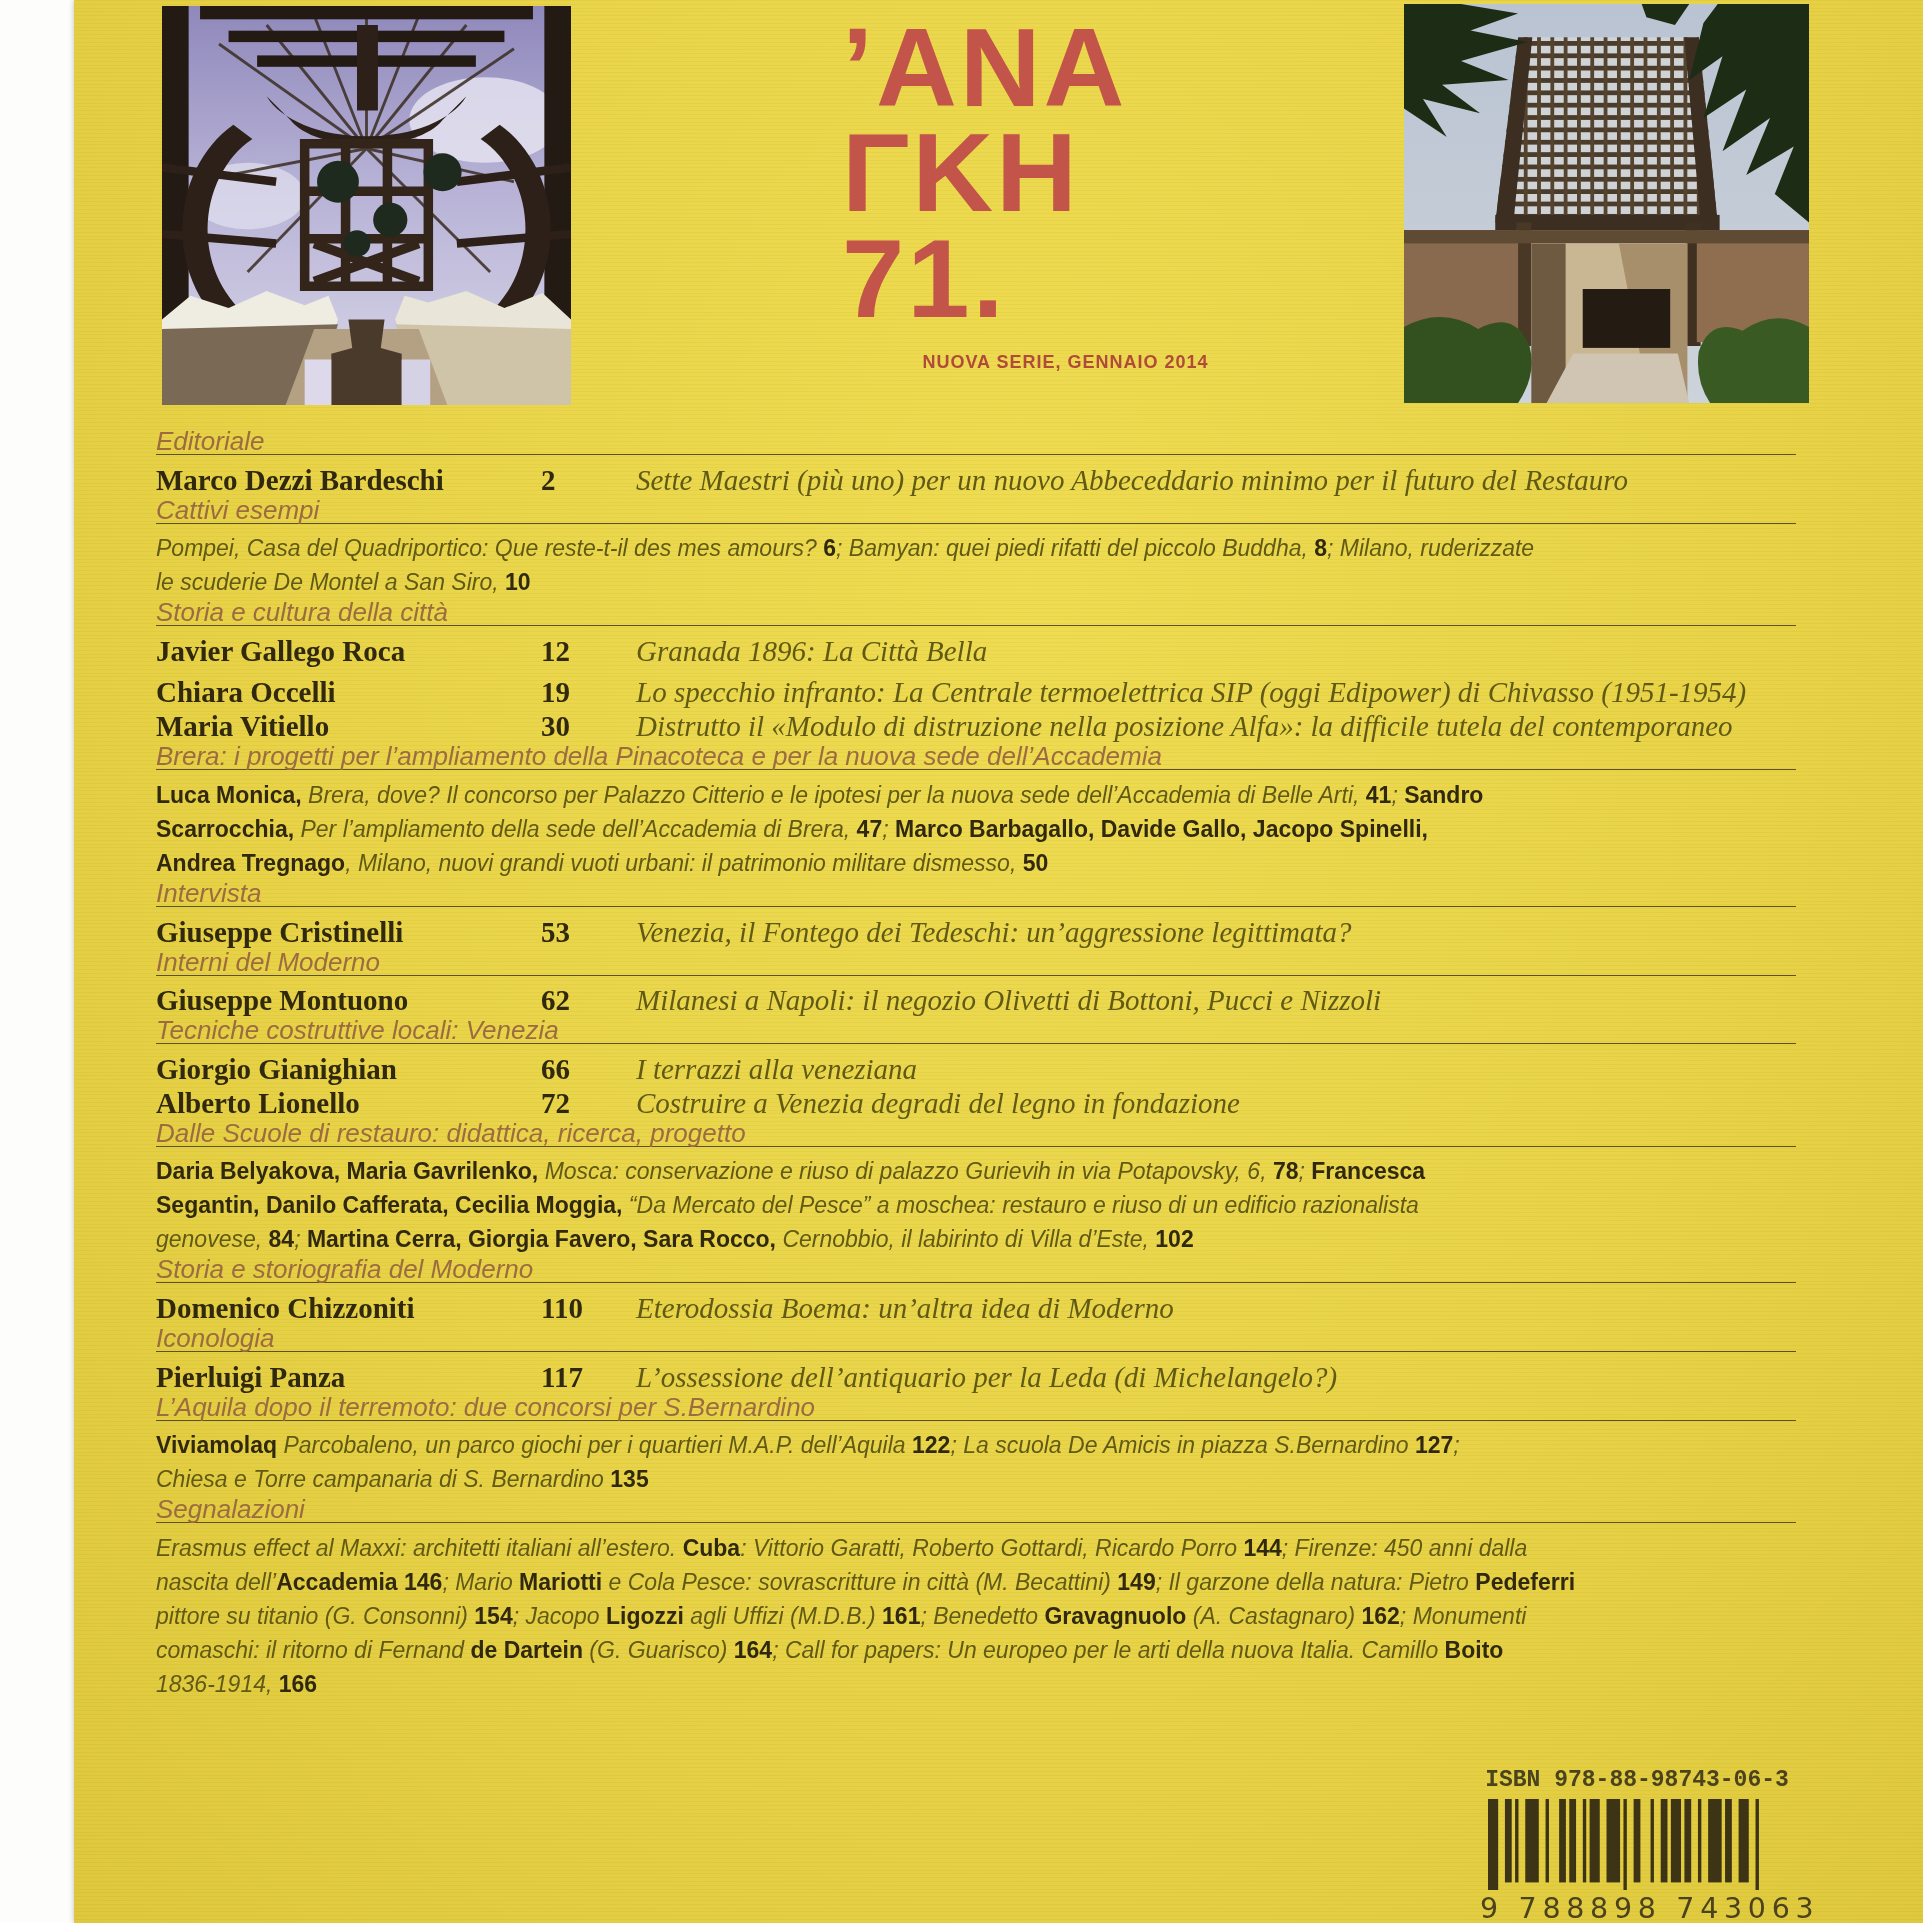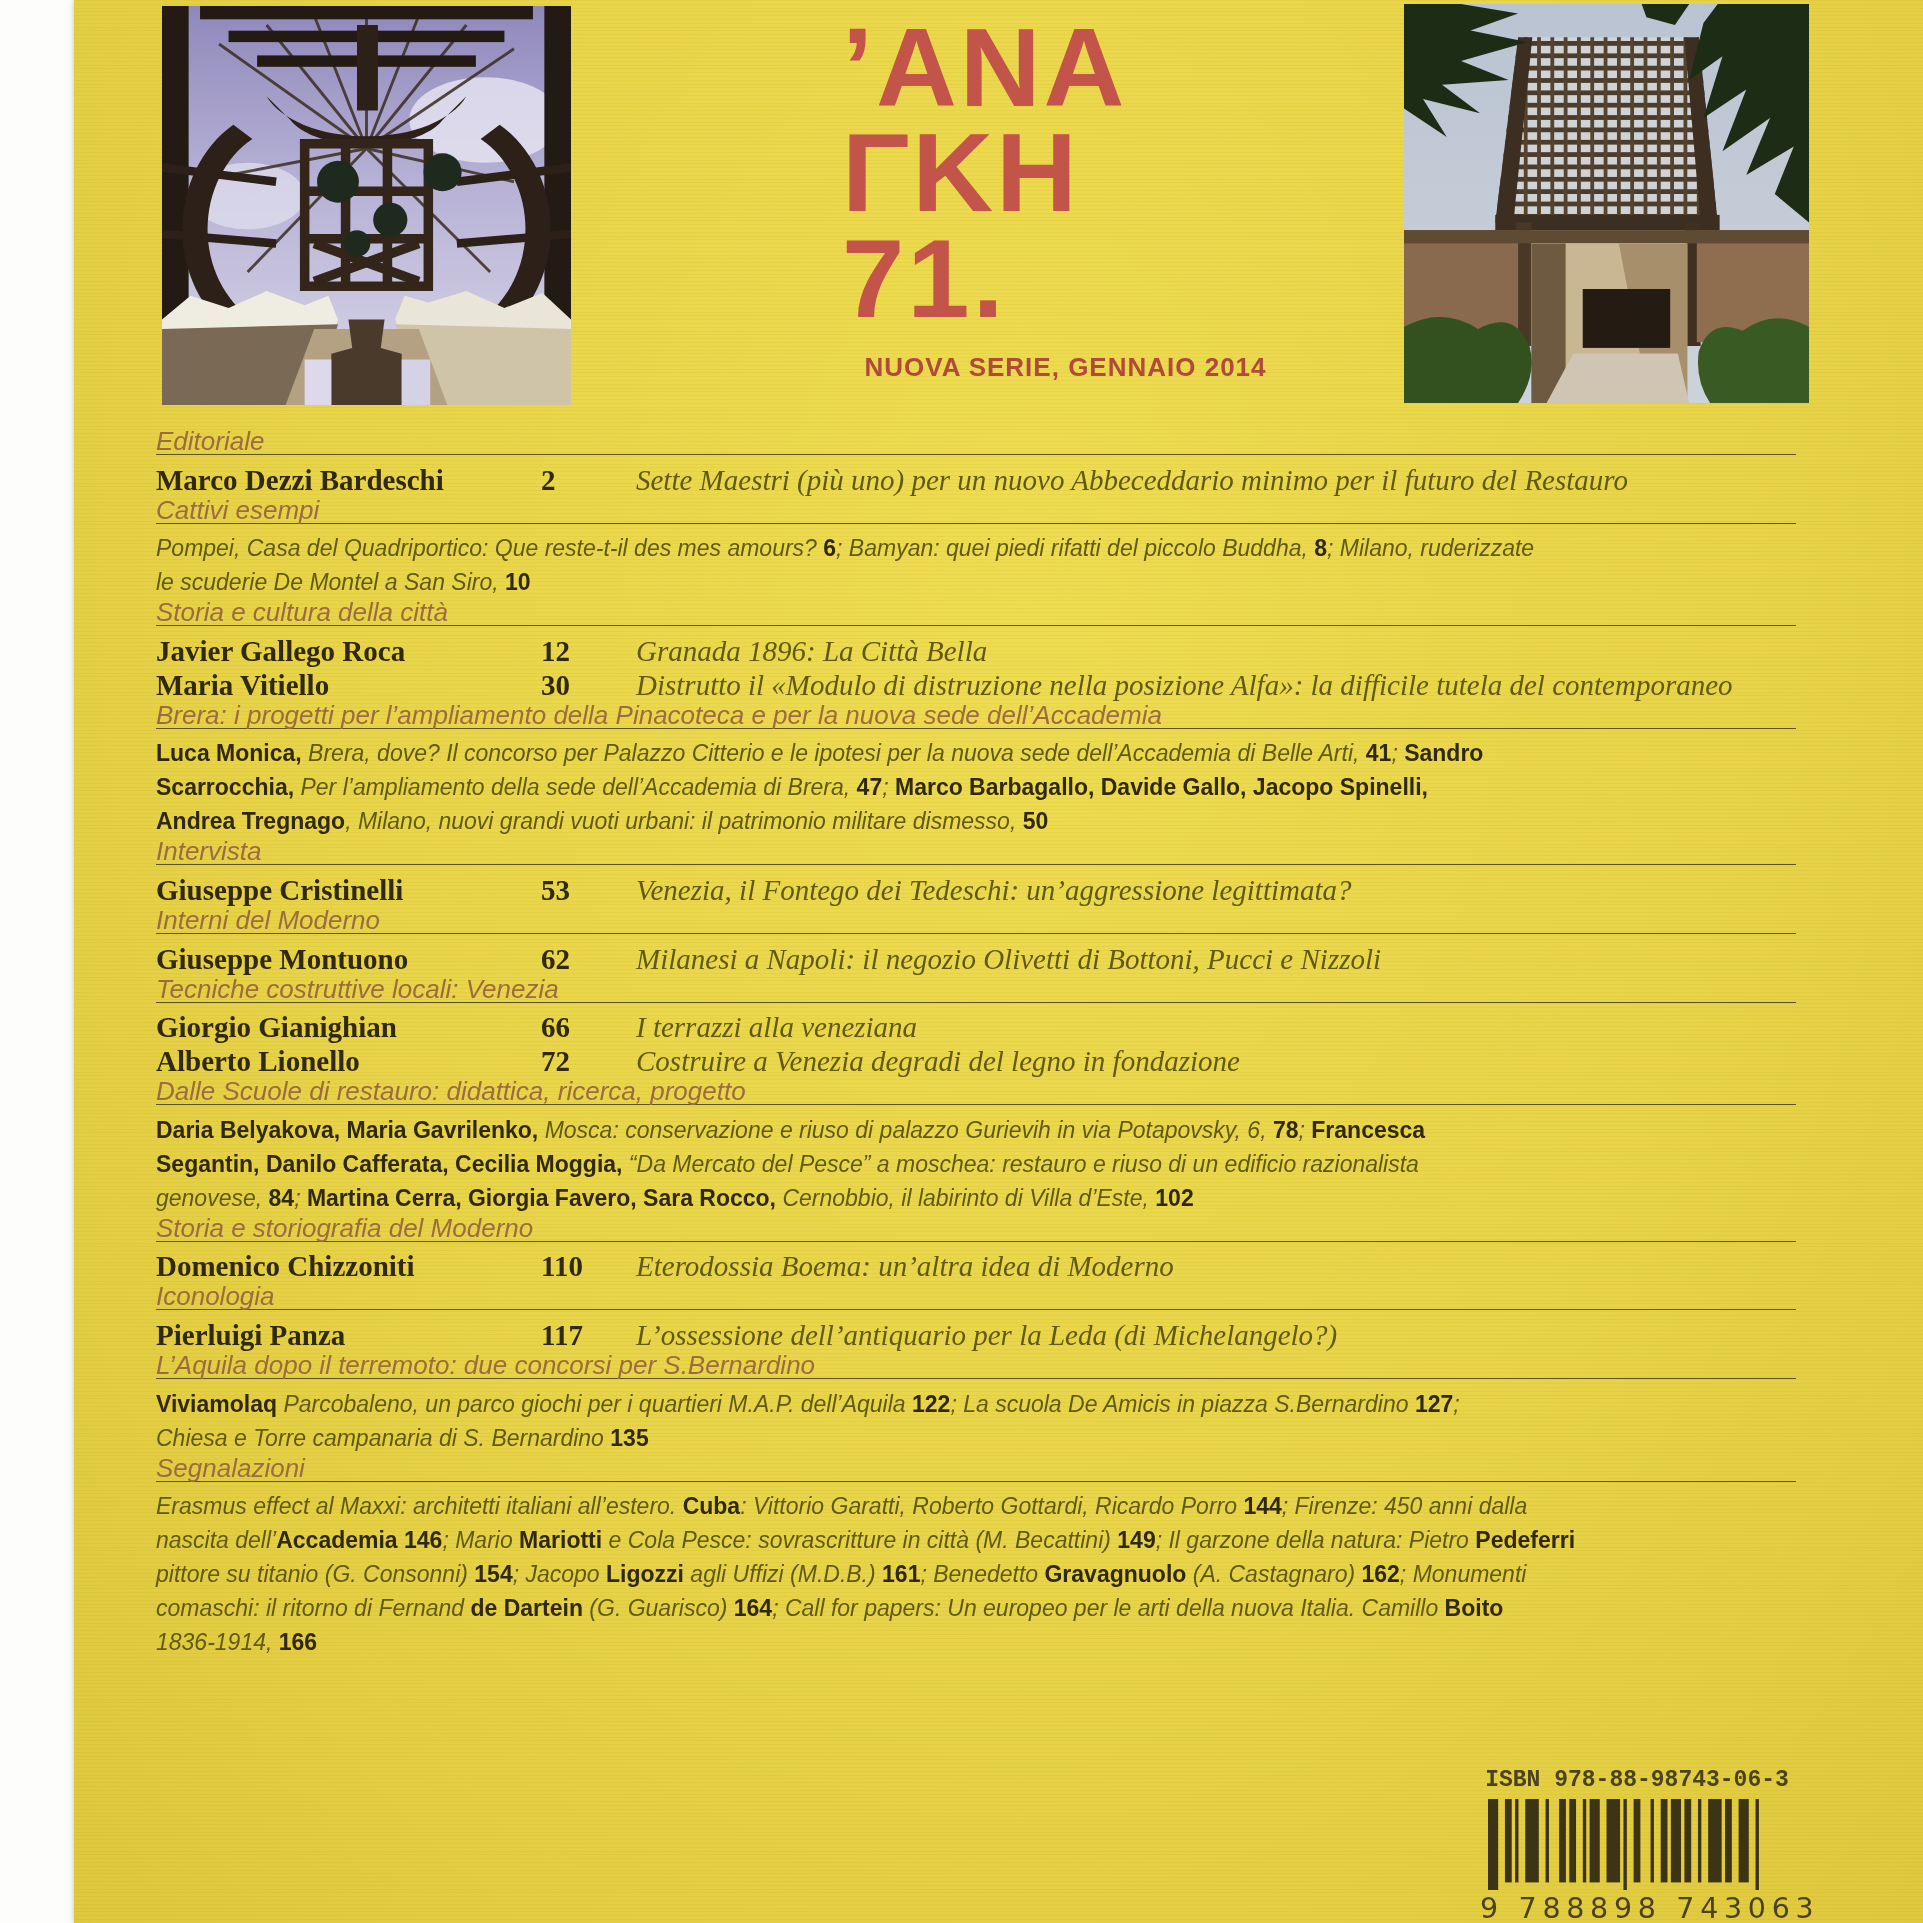--- a/index.html
+++ b/index.html
@@ -20,21 +20,21 @@
   .photo-left{left:88px;top:5.7px;width:409px;height:399px;}
   .photo-right{left:1330px;top:3.8px;width:405px;height:399px;}
   .photo svg{display:block;width:100%;height:100%;}
   
   .masthead{position:absolute;left:768px;top:15px;width:457px;text-align:left;}
   .masthead .title{
     color:#c2544a;font-weight:bold;font-size:112px;line-height:0.94;
     letter-spacing:2.9px;white-space:pre;
   }
   .masthead .subtitle{
-    margin-top:21px;color:#b04a3a;font-weight:bold;font-size:26px;letter-spacing:1px;
+    margin-top:21px;color:#b04a3a;font-weight:bold;font-size:18px;letter-spacing:1px;
     text-align:center;width:447px;
   }
   
   .toc{position:absolute;left:82px;top:428px;width:1640px;}
   .toc-section{
     color:#9c6c40;font-style:italic;font-size:26px;line-height:26px;
     padding-bottom:0;border-bottom:1.9px solid #5d511f;margin-top:0;
   }
   .toc-entry{display:flex;line-height:34px;font-size:29px;font-family:Liberation Serif, serif;}
   .toc-entry.first{margin-top:7.6px;}
@@ -195,20 +195,25 @@
           <span class="entry-title">Sette Maestri (più uno) per un nuovo Abbeceddario minimo per il futuro del Restauro</span>
         </div>
         <div class="toc-section">Cattivi esempi</div>
         <div class="toc-line first"><span class="seg-i">Pompei, Casa del Quadriportico: Que reste-t-il des mes amours? </span><span class="seg-b">6</span><span class="seg-i">; Bamyan: quei piedi rifatti del piccolo Buddha, </span><span class="seg-b">8</span><span class="seg-i">; Milano, ruderizzate</span></div>
         <div class="toc-line"><span class="seg-i">le scuderie De Montel a San Siro, </span><span class="seg-b">10</span></div>
         <div class="toc-section">Storia e cultura della città</div>
         <div class="toc-entry first">
           <span class="entry-author">Javier Gallego Roca</span>
           <span class="entry-page">12</span>
           <span class="entry-title">Granada 1896: La Città Bella</span>
+        </div>
+        <div class="toc-entry first">
+          <span class="entry-author">Chiara Occelli</span>
+          <span class="entry-page">19</span>
+          <span class="entry-title">Lo specchio infranto: La Centrale termoelettrica SIP (oggi Edipower) di Chivasso (1951-1954)</span>
         </div>
         <div class="toc-entry">
           <span class="entry-author">Maria Vitiello</span>
           <span class="entry-page">30</span>
           <span class="entry-title">Distrutto il «Modulo di distruzione nella posizione Alfa»: la difficile tutela del contemporaneo</span>
         </div>
         <div class="toc-section">Brera: i progetti per l’ampliamento della Pinacoteca e per la nuova sede dell’Accademia</div>
         <div class="toc-line first"><span class="seg-b">Luca Monica,</span><span class="seg-i"> Brera, dove? Il concorso per Palazzo Citterio e le ipotesi per la nuova sede dell’Accademia di Belle Arti, </span><span class="seg-b">41</span><span class="seg-i">; </span><span class="seg-b">Sandro</span></div>
         <div class="toc-line"><span class="seg-b">Scarrocchia,</span><span class="seg-i"> Per l’ampliamento della sede dell’Accademia di Brera, </span><span class="seg-b">47</span><span class="seg-i">; </span><span class="seg-b">Marco Barbagallo, Davide Gallo, Jacopo Spinelli,</span></div>
         <div class="toc-line"><span class="seg-b">Andrea Tregnago</span><span class="seg-i">, Milano, nuovi grandi vuoti urbani: il patrimonio militare dismesso, </span><span class="seg-b">50</span></div>

